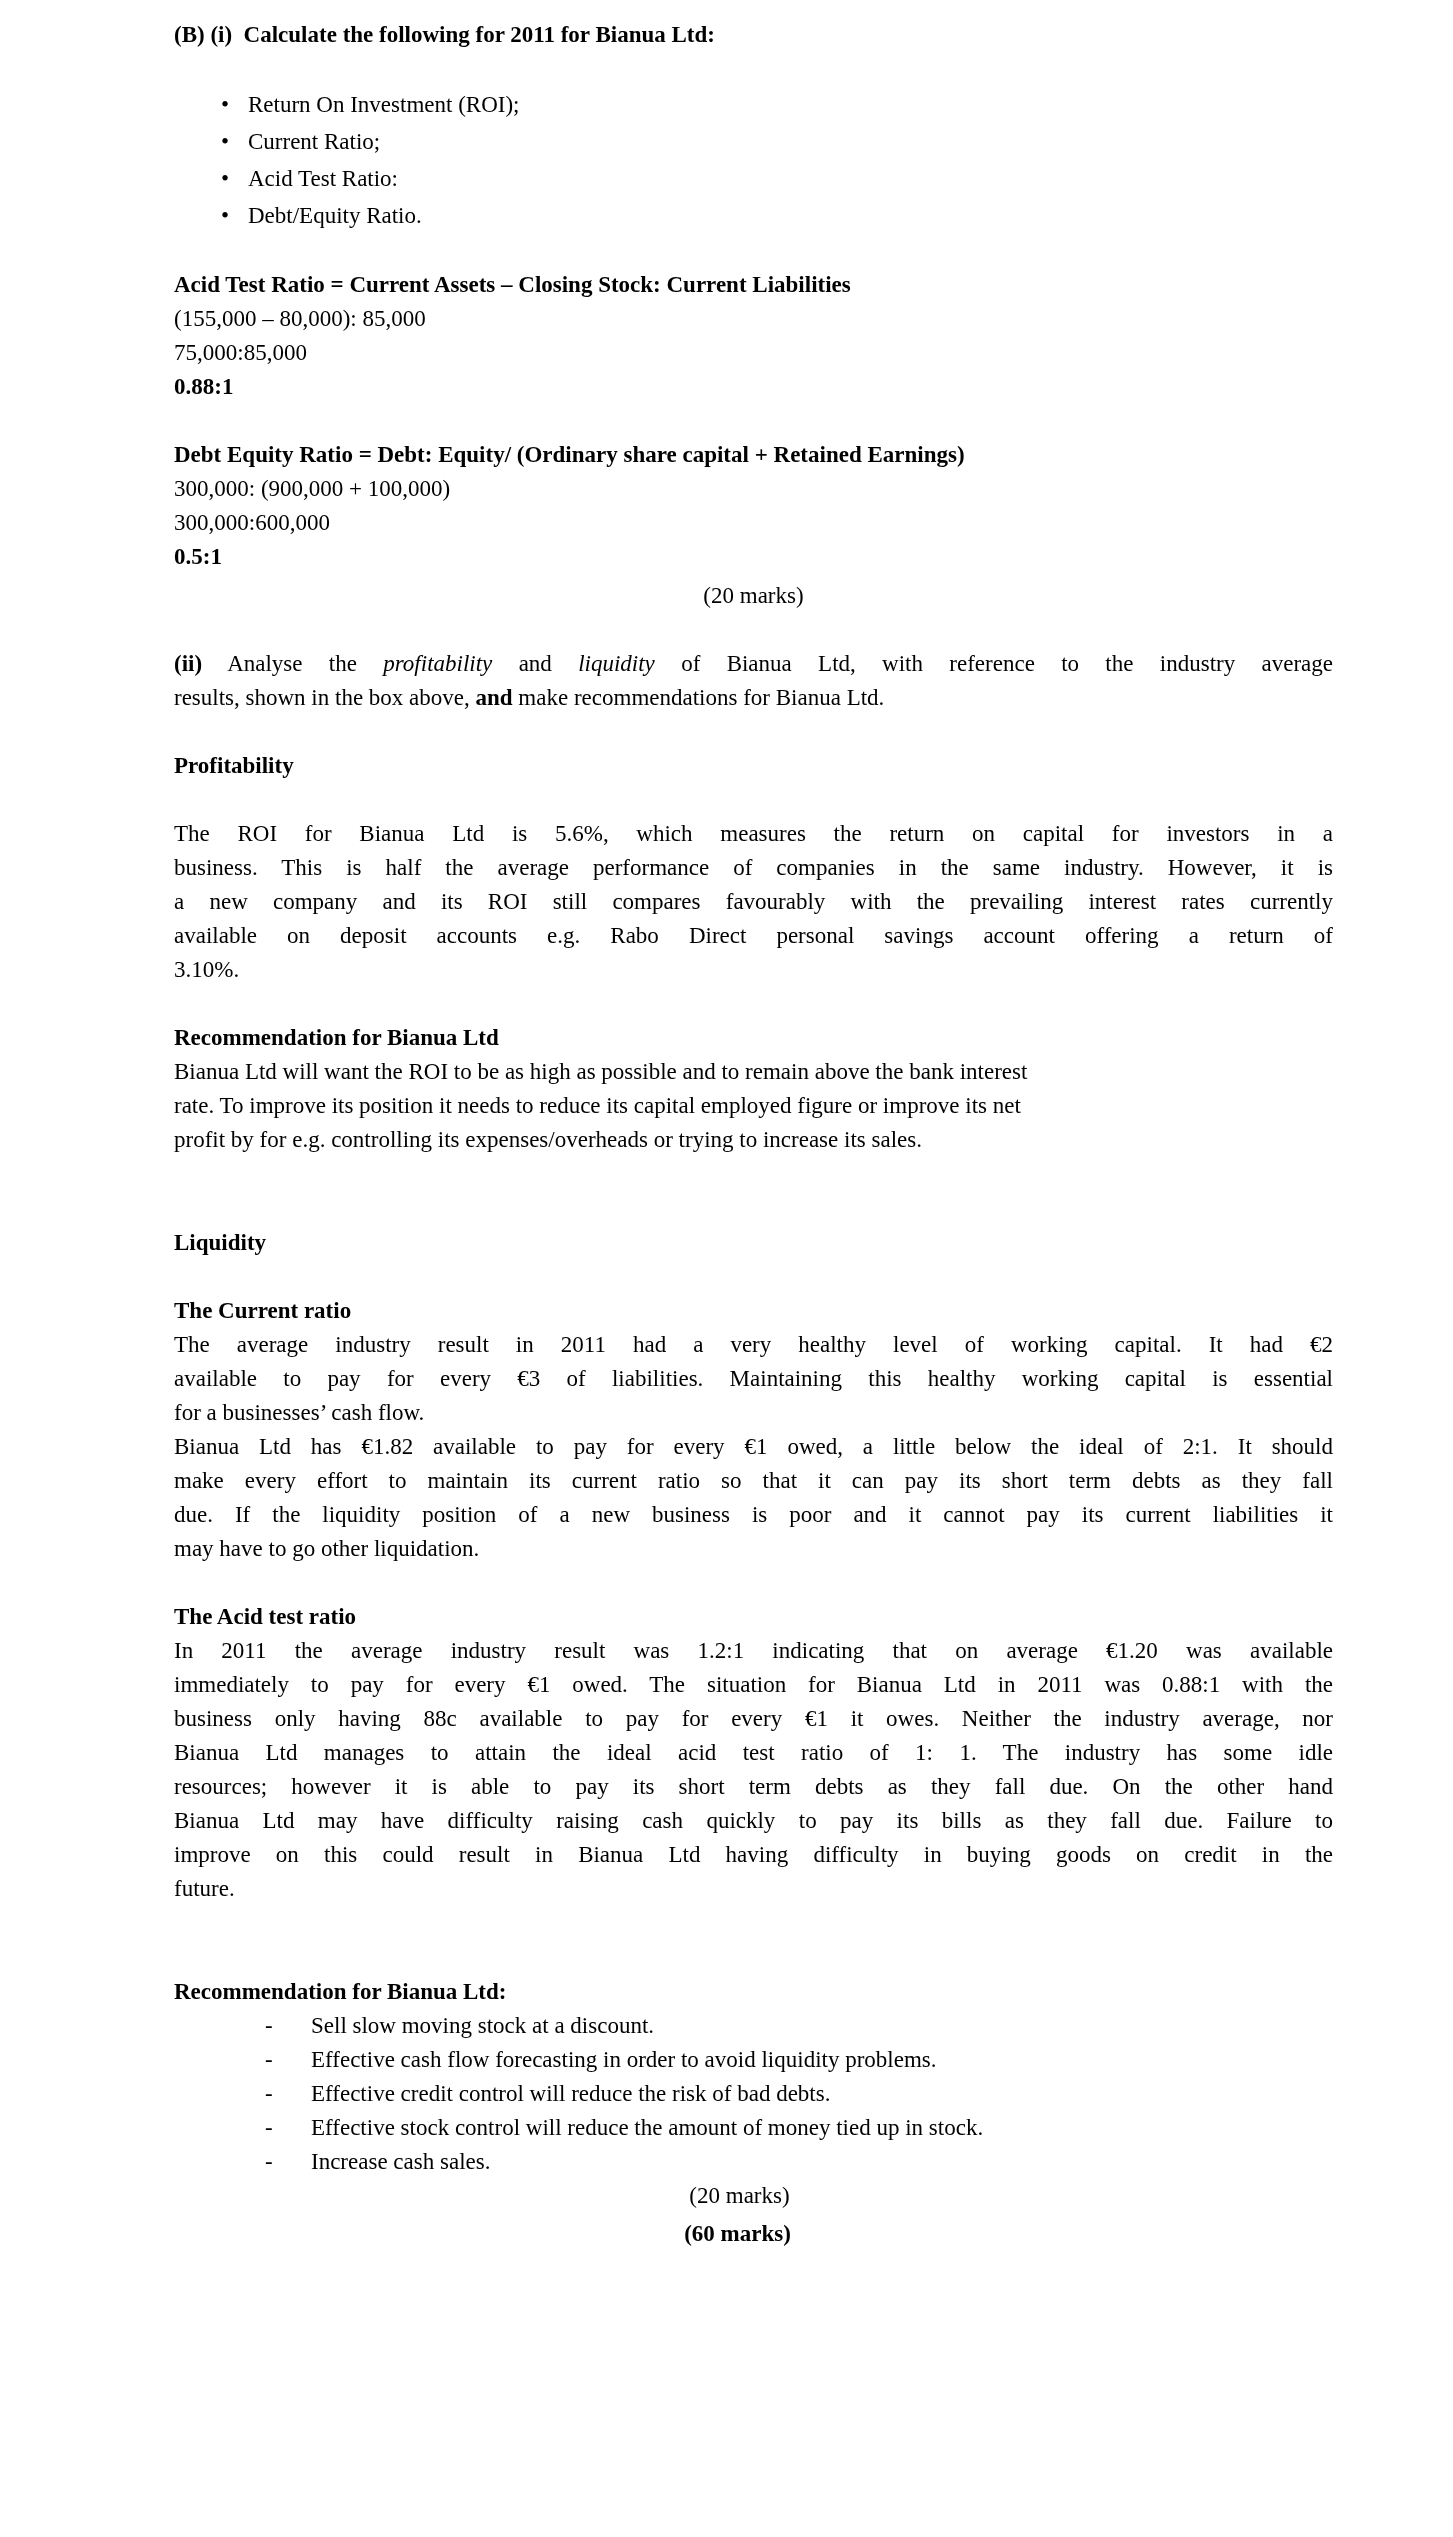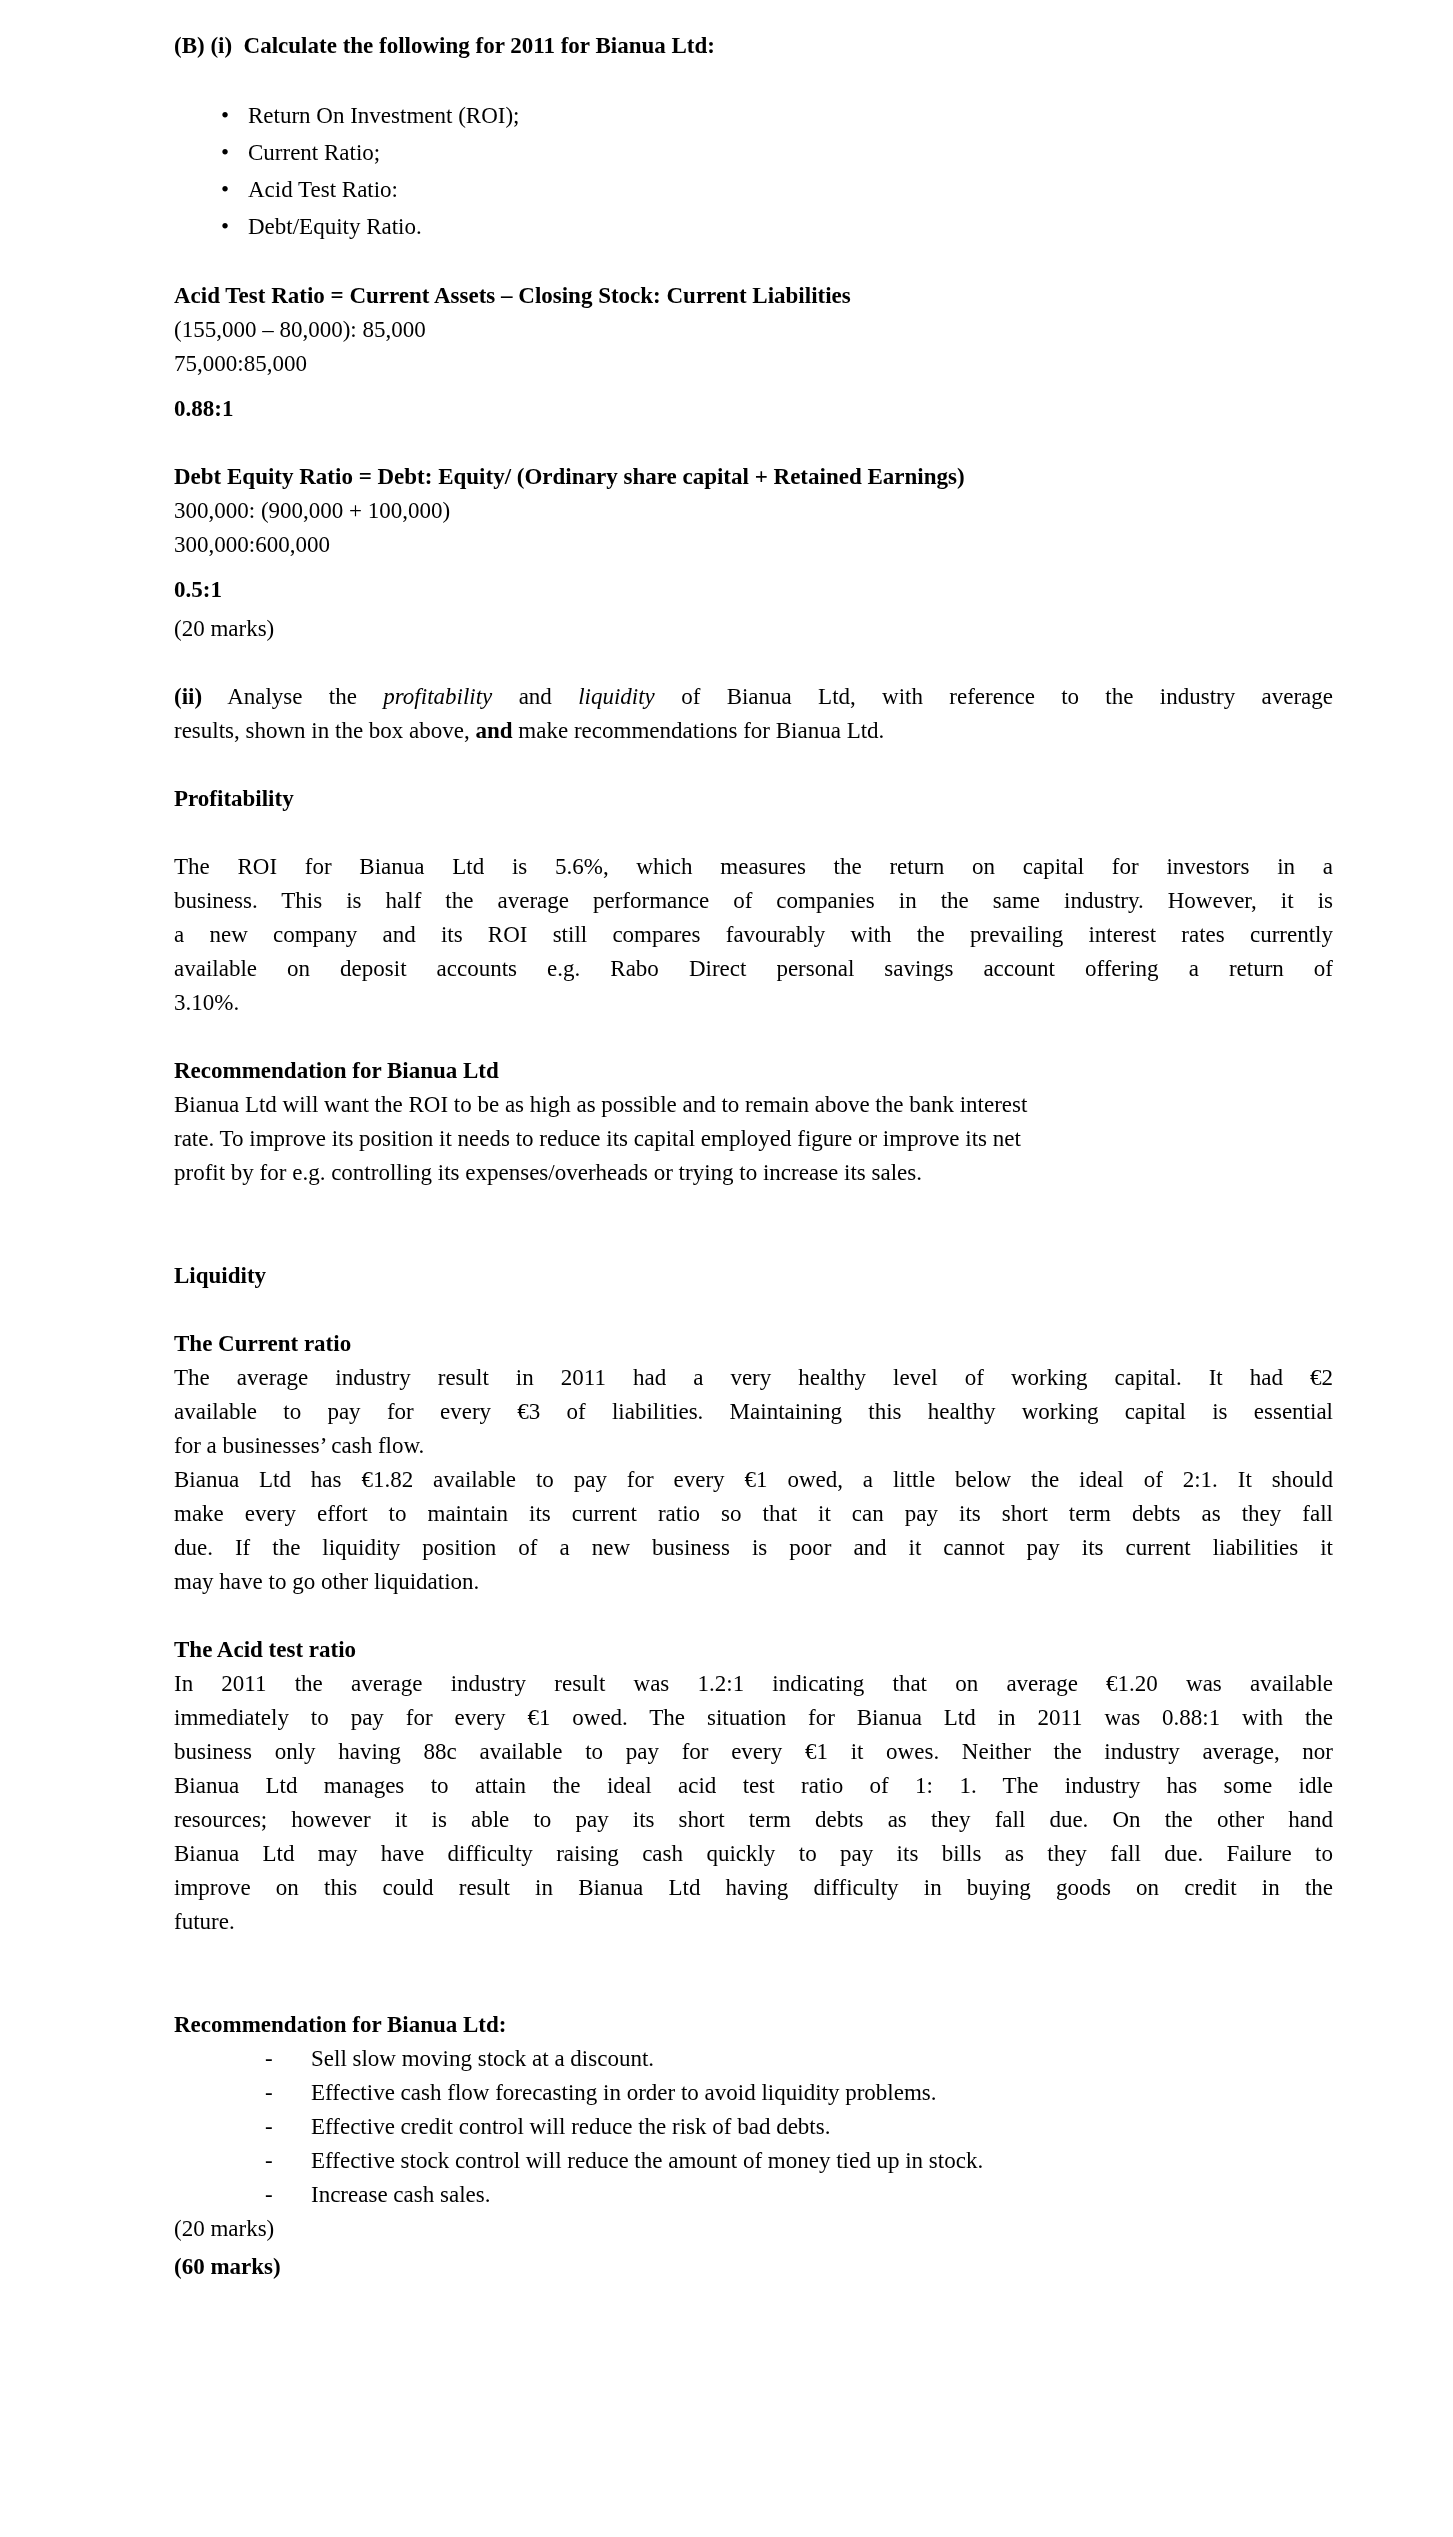--- a/index.html
+++ b/index.html
@@ -3,28 +3,28 @@
 <meta charset="utf-8">
 <style>
   html, body { margin: 0; padding: 0; background: #ffffff; }
   body {
     width: 1453px; height: 2538px; overflow: hidden;
     font-family: "Liberation Serif", "DejaVu Serif", serif;
     font-size: 23px; line-height: 34px; color: #000;
   }
   .page { padding: 18.4px 120px 0 174px; }
   p { margin: 0; }
-  .b { font-weight: bold; margin-top: 11px; }
+  .b { font-weight: bold; }
   .i { font-style: italic; }
   .pre { white-space: pre-wrap; }
   
   .jline { text-align: justify; text-align-last: justify; }
   .gap1 { margin-top: 34px; }
   .gap2 { margin-top: 69px; }
-  .marks { text-align: left; }
+  .marks { text-align: center; }
   .marks-1 { margin-top: 4.8px; }
   .marks-2 { padding-right: 28px; }
   .marks-total { padding-right: 32px; margin-top: 4px; font-weight: bold; }
   ul.bullet-list { list-style: none; margin: 34px 0 0 0; padding: 0; line-height: 37px; }
   ul.bullet-list li { position: relative; padding-left: 74px; }
   ul.bullet-list .marker { position: absolute; left: 47px; }
   ul.dash-list { list-style: none; margin: 0; padding: 0; line-height: 34px; }
   ul.dash-list li { position: relative; padding-left: 137px; }
   ul.dash-list .marker { position: absolute; left: 91px; }
 </style>

